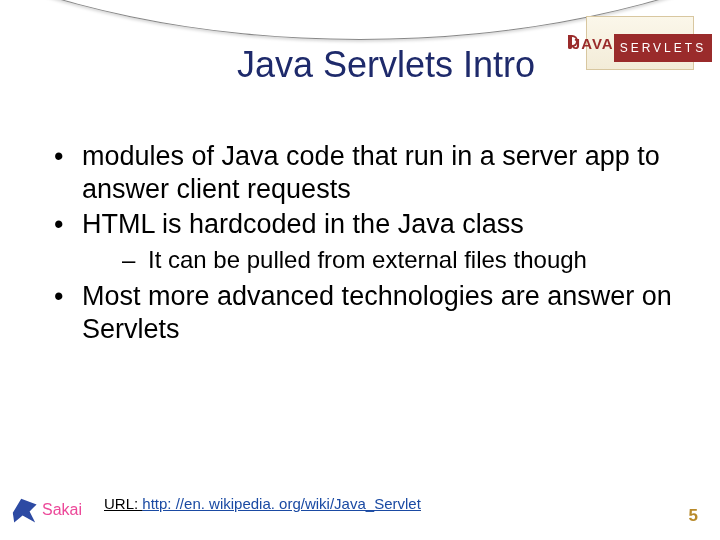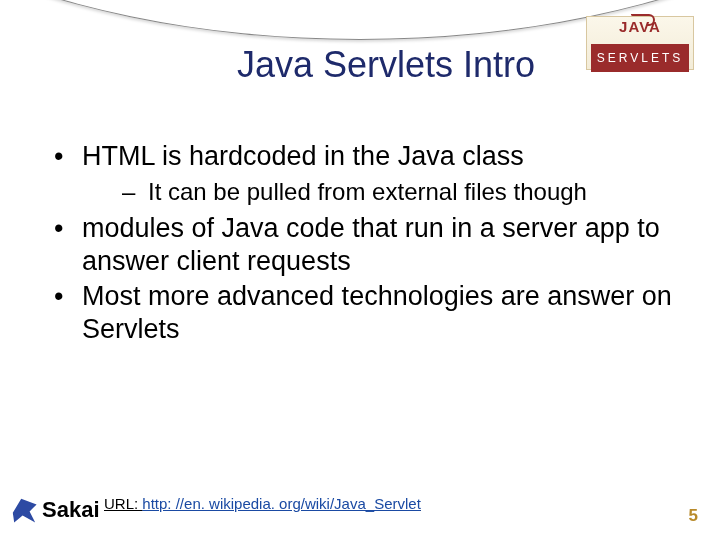--- a/index.html
+++ b/index.html
@@ -37,21 +37,21 @@
 
   .java-badge {
     position: absolute;
     top: 16px;
     right: 26px;
     width: 108px;
     height: 54px;
     border: 1px solid #d8c7a0;
     background: linear-gradient(#fbf7ea, #f3ecd8);
     display: flex;
-    flex-direction: column;
+    flex-direction: row;
     align-items: center;
     justify-content: center;
   }
   .java-badge .cup {
     width: 18px; height: 14px;
     border: 2px solid #9a2b2b;
     border-top: none;
     border-radius: 0 0 9px 9px;
     position: relative;
     margin-bottom: 2px;
@@ -136,23 +136,23 @@
     display: flex;
     align-items: center;
     gap: 4px;
   }
   .sakai-logo .bird {
     width: 28px; height: 28px;
     background: #2d4aa3;
     clip-path: polygon(10% 60%, 40% 10%, 95% 30%, 70% 55%, 90% 95%, 45% 70%, 15% 95%);
   }
   .sakai-logo .txt {
-    font-size: 22px;
-    color: #000000;
-    font-weight: 700;
+    font-size: 16px;
+    color: #ec4899;
+    font-weight: 400;
   }
 
   .page-num {
     position: absolute;
     right: 22px;
     bottom: 14px;
     color: #b88a2a;
     font-size: 17px;
     font-weight: bold;
   }
@@ -165,27 +165,27 @@
 <div class="java-badge">
   <div class="cup"></div>
   <div class="brand">JAVA</div>
   <div class="sub">SERVLETS</div>
 </div>
 
 <h1 class="title">Java Servlets Intro</h1>
 
 <div class="content">
   <ul>
+    <li>modules of Java code that run in a server app to answer client requests</li>
     <li>
       <span>HTML is hardcoded in the Java class</span>
       <ul class="sub-list">
         <li>It can be pulled from external files though</li>
       </ul>
     </li>
-    <li>modules of Java code that run in a server app to answer client requests</li>
     <li>Most more advanced technologies are answer on Servlets</li>
   </ul>
 </div>
 
 <div class="url-line">
   <span>URL: </span><a href="#">http: //en. wikipedia. org/wiki/Java_Servlet</a>
 </div>
 
 <div class="sakai-logo">
   <div class="bird"></div>

